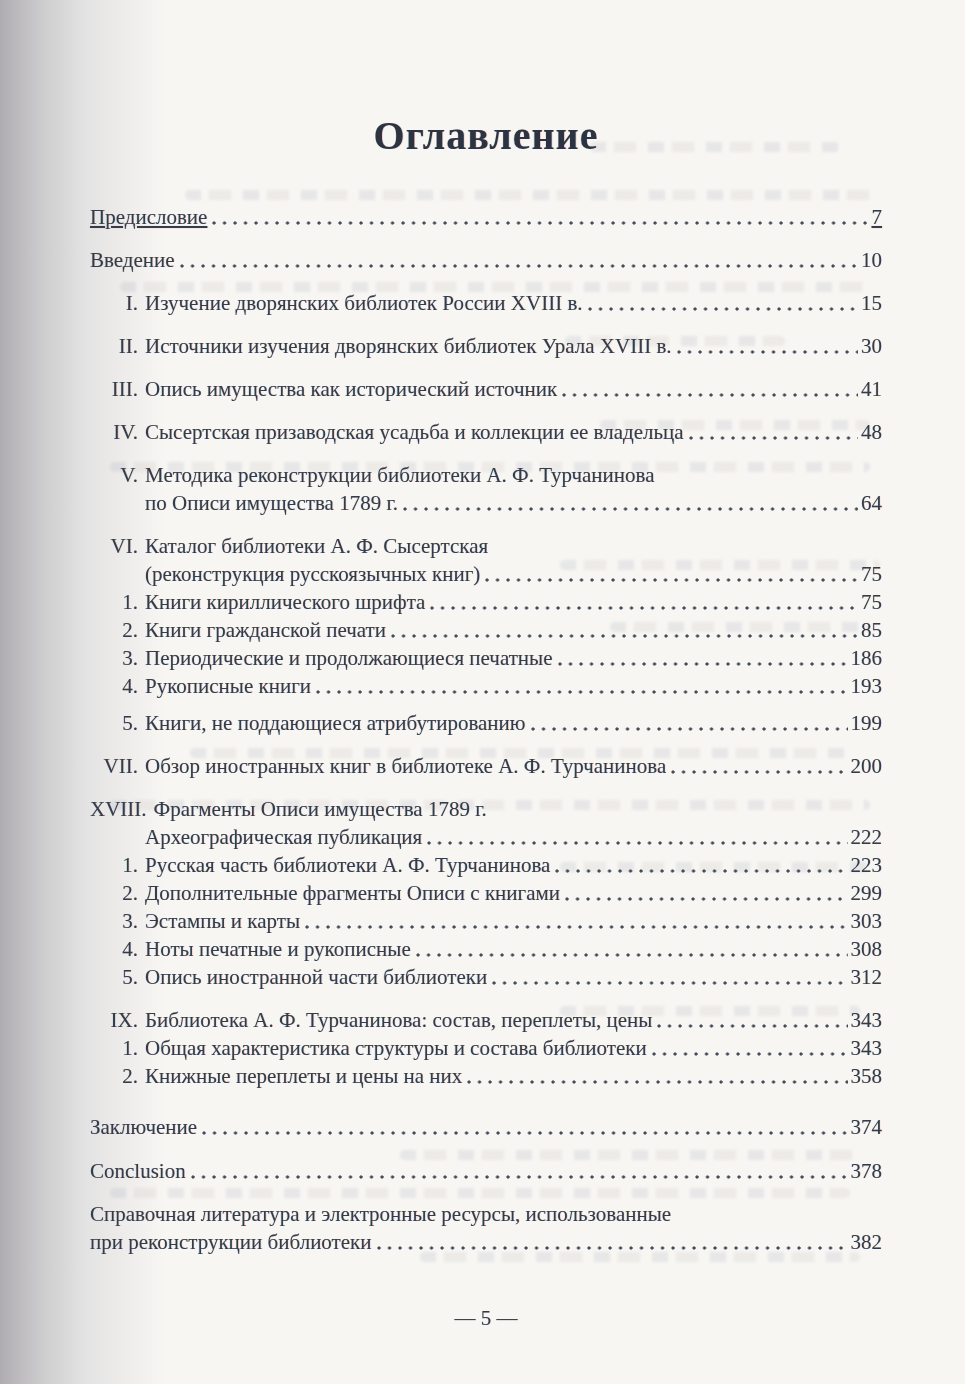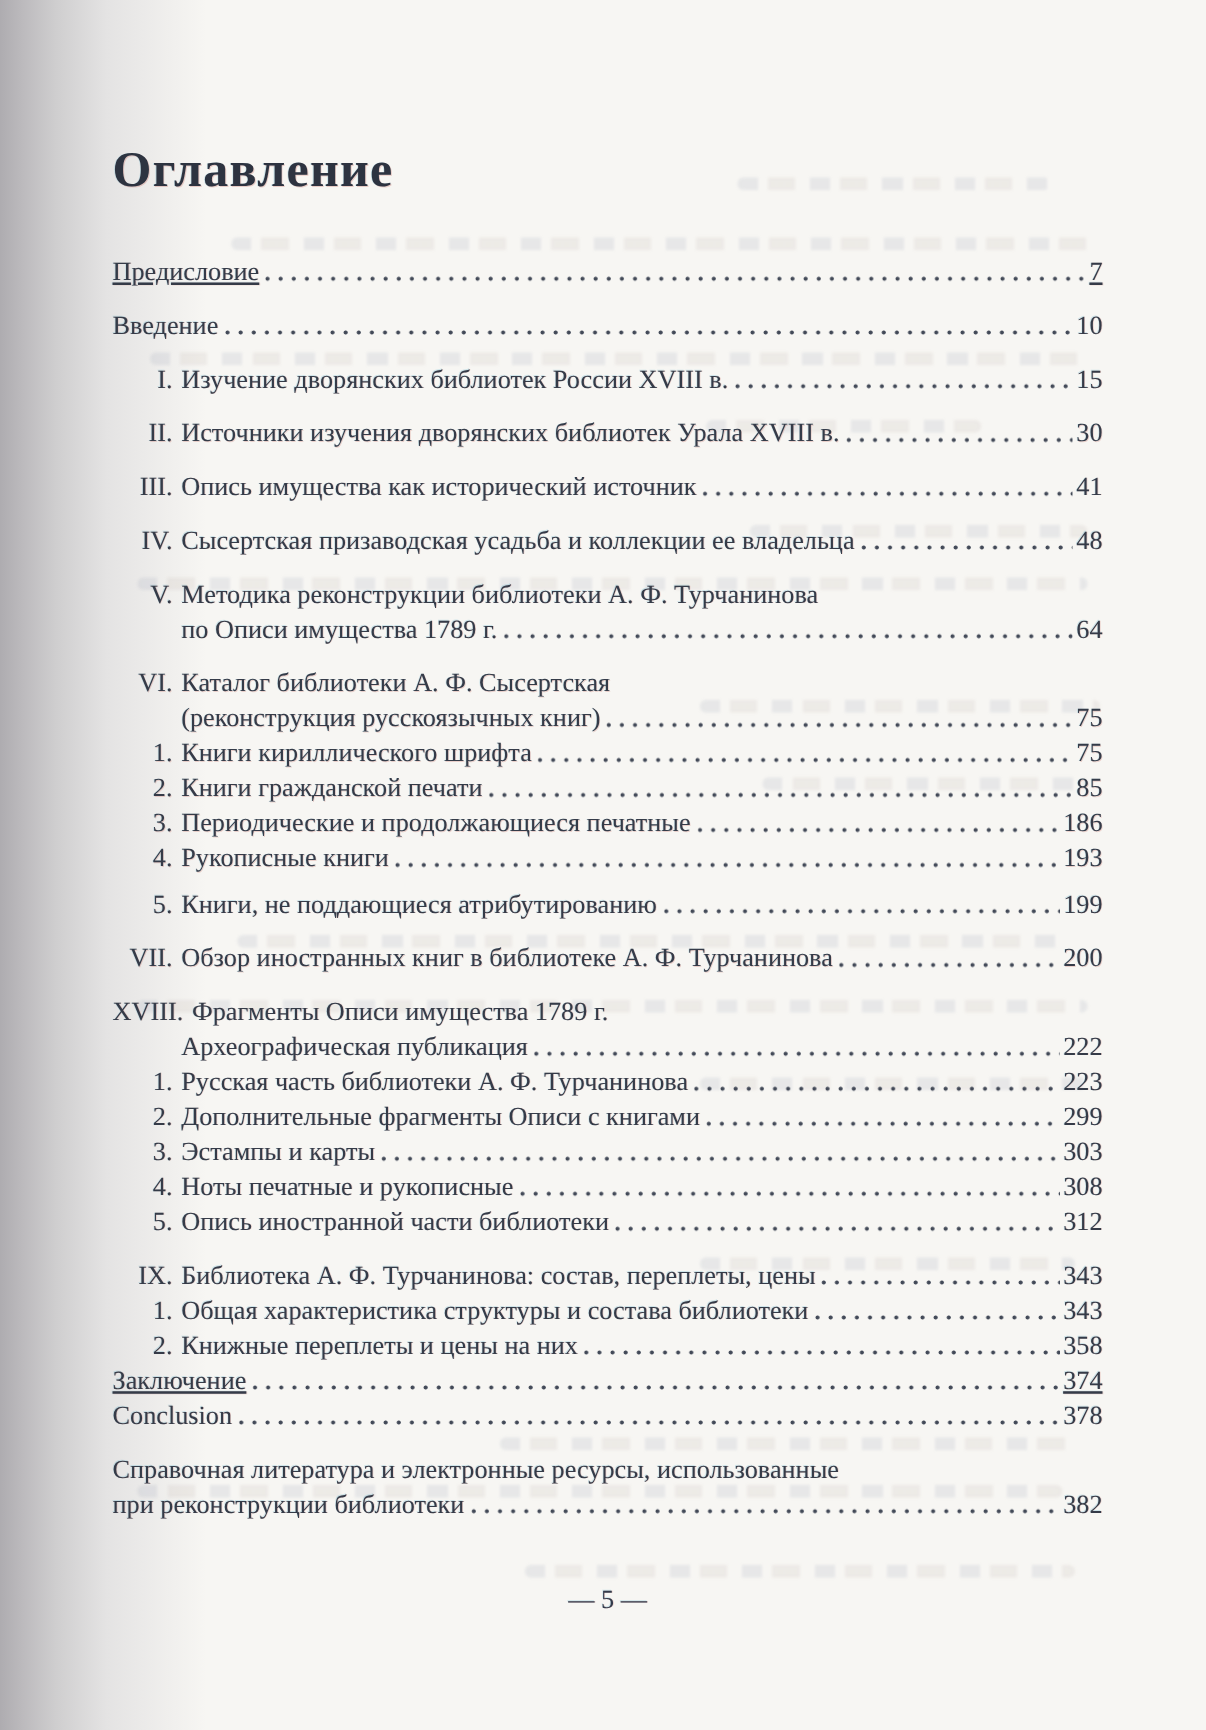--- a/index.html
+++ b/index.html
@@ -18,39 +18,39 @@
       #aeacb0 0px,#bcbabd 18px,#cfcecf 45px,#e4e3e3 85px,
       rgba(247,246,243,0) 165px);
     pointer-events:none;
   }
   .content{
     position:relative;
     box-sizing:border-box;
     padding:112px 83px 0 90px;
   }
   .title{
-    text-align:left;
+    text-align:center;
     font-size:40px;
     font-weight:bold;
     letter-spacing:1px;
     color:#2d3340;
     margin:0 0 44px 0;
     text-shadow:0.7px 0.3px 0 rgba(185,60,45,.22), -0.7px -0.3px 0 rgba(50,160,195,.22);
   }
   .toc{
     font-size:21px;
     text-shadow:0.6px 0.3px 0 rgba(185,60,45,.20), -0.6px -0.3px 0 rgba(50,160,195,.20);
   }
   .entry{margin:0;}
   .gap-first{margin-top:0;text-decoration:underline;}
   .gap-lg{margin-top:15px;}
   .gap-md{margin-top:9px;}
   .gap-sm{margin-top:0;}
-  .gap-xs{margin-top:0;}
-  .gap-xl{text-decoration:underline;}
+  .gap-xs{margin-top:16px;}
+  .gap-xl{margin-top:23px;}
   .line{
     display:flex;
     align-items:baseline;
     line-height:28px;
     white-space:nowrap;
   }
   .num{
     flex:0 0 auto;
     min-width:48px;
     text-align:right;

